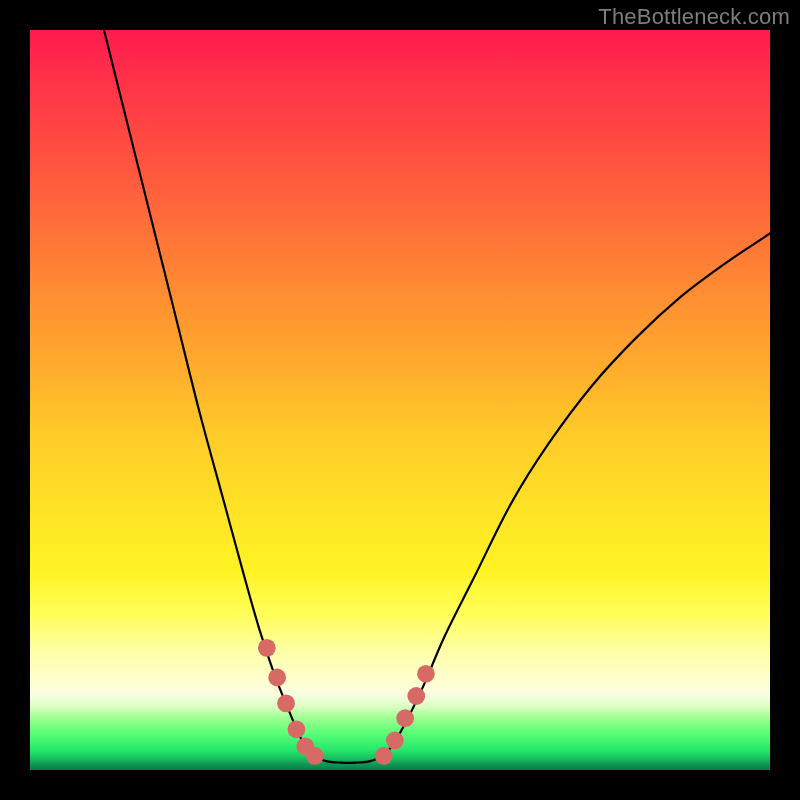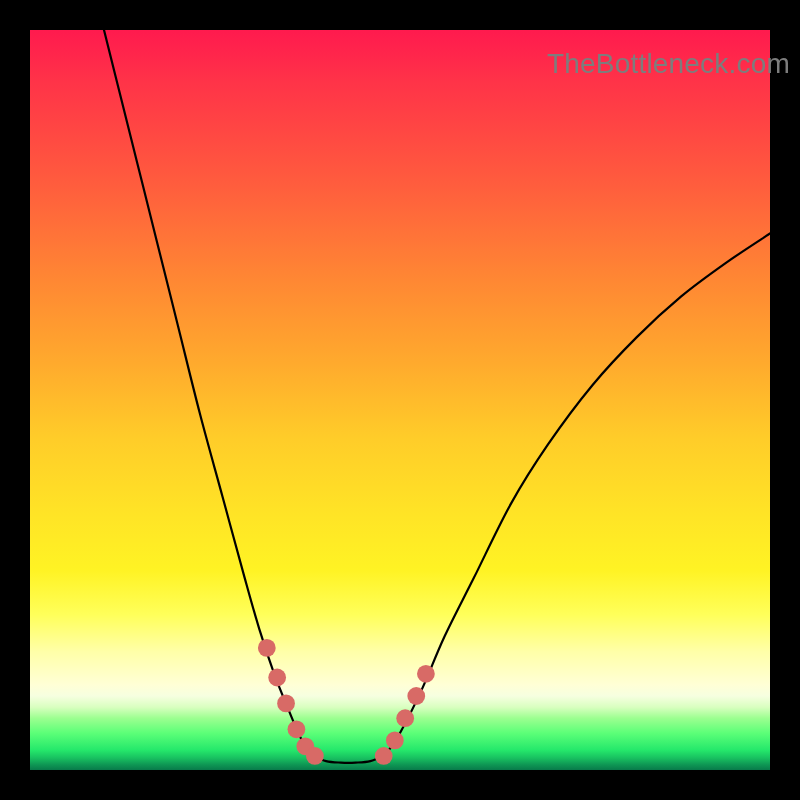--- a/index.html
+++ b/index.html
@@ -72,25 +72,24 @@
   }
   .marker {
     fill: #d86a66;
     stroke: none;
   }
   .watermark {
     position: absolute;
     top: 4px;
     right: 10px;
     color: #7d7d7d;
-    font-size: 28px;
+    font-size: 22px;
     font-weight: 400;
     letter-spacing: 0.2px;
     font-family: Arial, Helvetica, sans-serif;
-    margin-top: 44px;
   }
 </style>
 </head>
 <body>
 
 <div class="frame">
 
   <div class="plot-area">
     <div class="gradient"></div>
 

